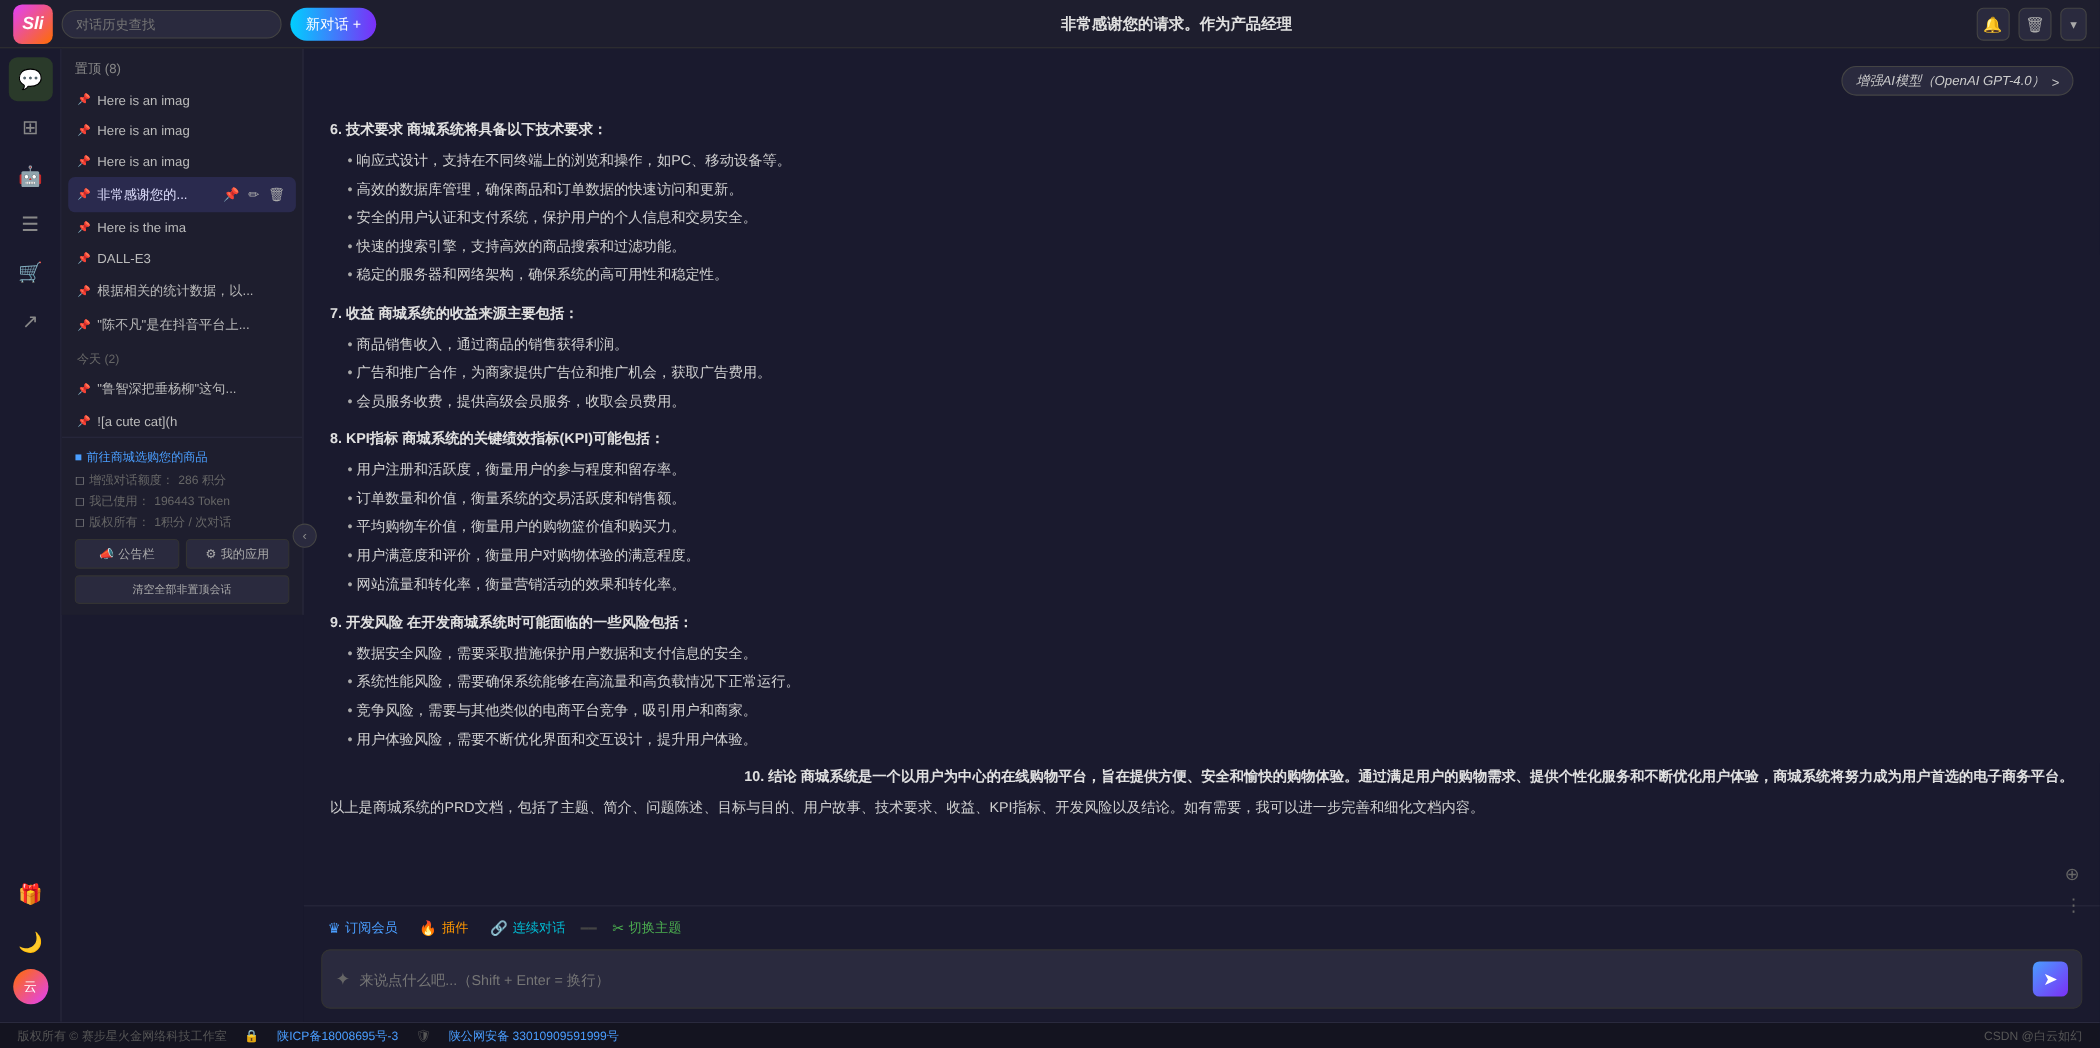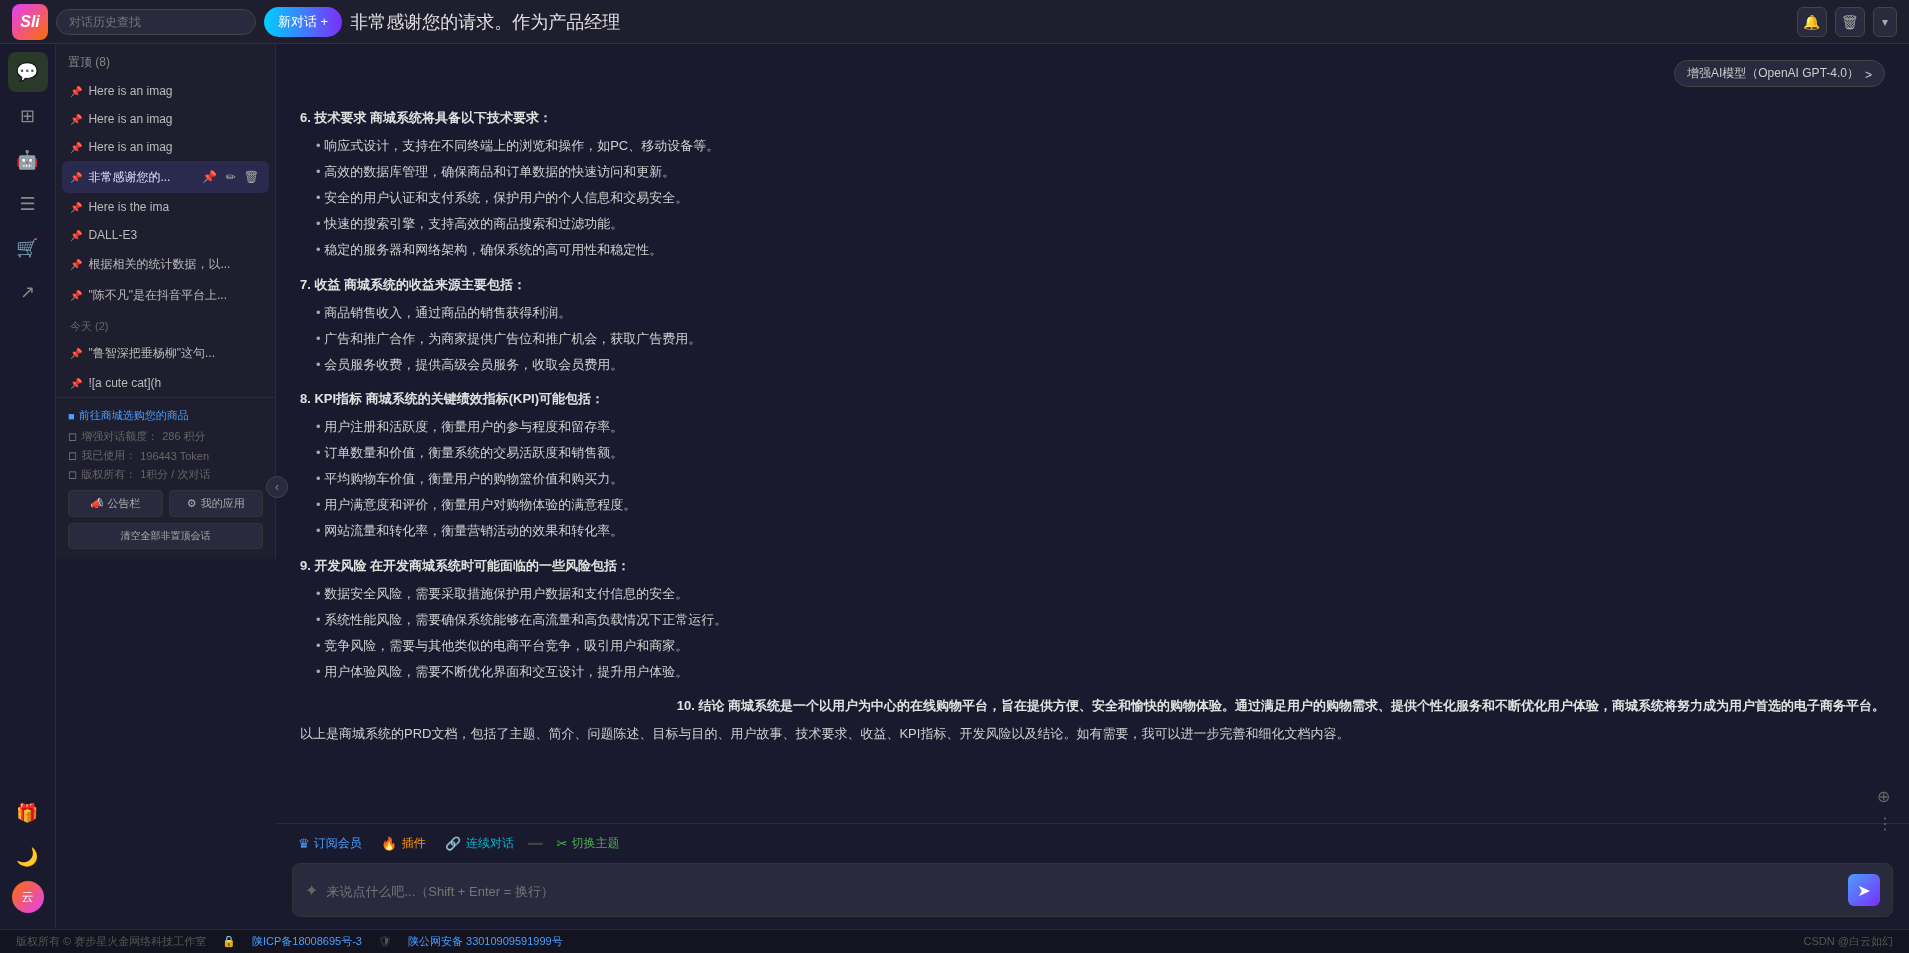--- a/index.html
+++ b/index.html
@@ -4,21 +4,21 @@
   <style>
     * { margin: 0; padding: 0; box-sizing: border-box; }
     body { font-family: 'Microsoft YaHei', 'PingFang SC', sans-serif; background: #1a1a2e; color: #ccc; font-size: 13px; display: flex; flex-direction: column; height: 953px; overflow: hidden; }
 
     
     .topbar { display: flex; align-items: center; background: #1e1e2e; border-bottom: 1px solid #333; height: 44px; padding: 2px 12px; gap: 8px; flex-shrink: 0; }
     .logo { width: 36px; height: 36px; background: linear-gradient(135deg, #e040fb, #ff6d00); border-radius: 8px; display: flex; align-items: center; justify-content: center; font-weight: bold; font-size: 16px; color: white; font-style: italic; flex-shrink: 0; }
     .topbar-search { flex: 1; max-width: 200px; }
     .topbar-search input { width: 100%; background: #2a2a3e; border: 1px solid #444; border-radius: 16px; padding: 5px 12px; color: #ccc; font-size: 12px; outline: none; }
     .topbar-new-btn { background: linear-gradient(90deg, #00cfff, #7b2ff7); border: none; border-radius: 16px; padding: 6px 14px; color: white; font-size: 13px; cursor: pointer; display: flex; align-items: center; gap: 4px; white-space: nowrap; }
-    .topbar-center { flex: 1; font-size: 18px; color: #e0e0e0; font-weight: 400; }
+    .topbar-center { flex: 1; text-align: center; font-size: 14px; color: #e0e0e0; font-weight: 700; }
     .topbar-actions { display: flex; gap: 8px; align-items: center; }
     .icon-btn { background: #2a2a3e; border: 1px solid #444; border-radius: 6px; width: 30px; height: 30px; display: flex; align-items: center; justify-content: center; cursor: pointer; color: #aaa; font-size: 14px; }
     .icon-btn-arrow { background: #2a2a3e; border: 1px solid #444; border-radius: 6px; width: 24px; height: 30px; display: flex; align-items: center; justify-content: center; cursor: pointer; color: #aaa; font-size: 12px; }
 
     
     .main { display: flex; flex: 1; overflow: hidden; }
 
     
     .icon-sidebar { width: 56px; background: #1a1a2e; border-right: 1px solid #2a2a3e; display: flex; flex-direction: column; align-items: center; padding: 8px 0; gap: 4px; flex-shrink: 0; }
     .icon-sidebar-item { width: 40px; height: 40px; display: flex; align-items: center; justify-content: center; border-radius: 8px; cursor: pointer; color: #888; font-size: 18px; transition: background 0.2s; position: relative; }
@@ -48,21 +48,21 @@
     .footer-clear-btn { background: #2a2a3e; border: 1px solid #333; border-radius: 4px; padding: 5px 8px; color: #aaa; font-size: 10px; cursor: pointer; text-align: center; margin-top: 6px; width: 100%; }
     .footer-link { color: #4a9eff; font-size: 11px; cursor: pointer; margin-bottom: 6px; display: flex; align-items: center; gap: 4px; }
 
     
     .chat-area { flex: 1; display: flex; flex-direction: column; background: #1a1a2e; overflow: hidden; }
     .chat-messages { flex: 1; overflow-y: auto; padding: 16px 24px; }
     .chat-messages::-webkit-scrollbar { width: 6px; }
     .chat-messages::-webkit-scrollbar-thumb { background: #333; border-radius: 3px; }
 
     
-    .ai-model-badge { float: right; background: #2a2a3e; border: 1px solid #444; border-radius: 16px; padding: 4px 12px; font-size: 12px; color: #ccc; display: flex; align-items: flex-end; gap: 6px; cursor: pointer; margin-bottom: 8px; }
+    .ai-model-badge { float: right; background: #2a2a3e; border: 1px solid #444; border-radius: 16px; padding: 4px 12px; font-size: 12px; color: #ccc; display: flex; align-items: flex-end; gap: 6px; cursor: pointer; margin-bottom: 8px; font-style: italic; }
 
     
     .message-content { color: #d0d0d0; line-height: 1.7; font-size: 13px; }
     .message-content .list-item { margin: 4px 0 4px 16px; }
     .message-content .list-item::before { content: '• '; color: #aaa; }
     .section-title { margin: 12px 0 6px; font-weight: 600; color: #e0e0e0; }
     .final-note { color: #d0d0d0; line-height: 1.7; }
 
     
     .chat-input-area { padding: 8px 16px 12px; background: #1a1a2e; border-top: 1px solid #2a2a3e; }

